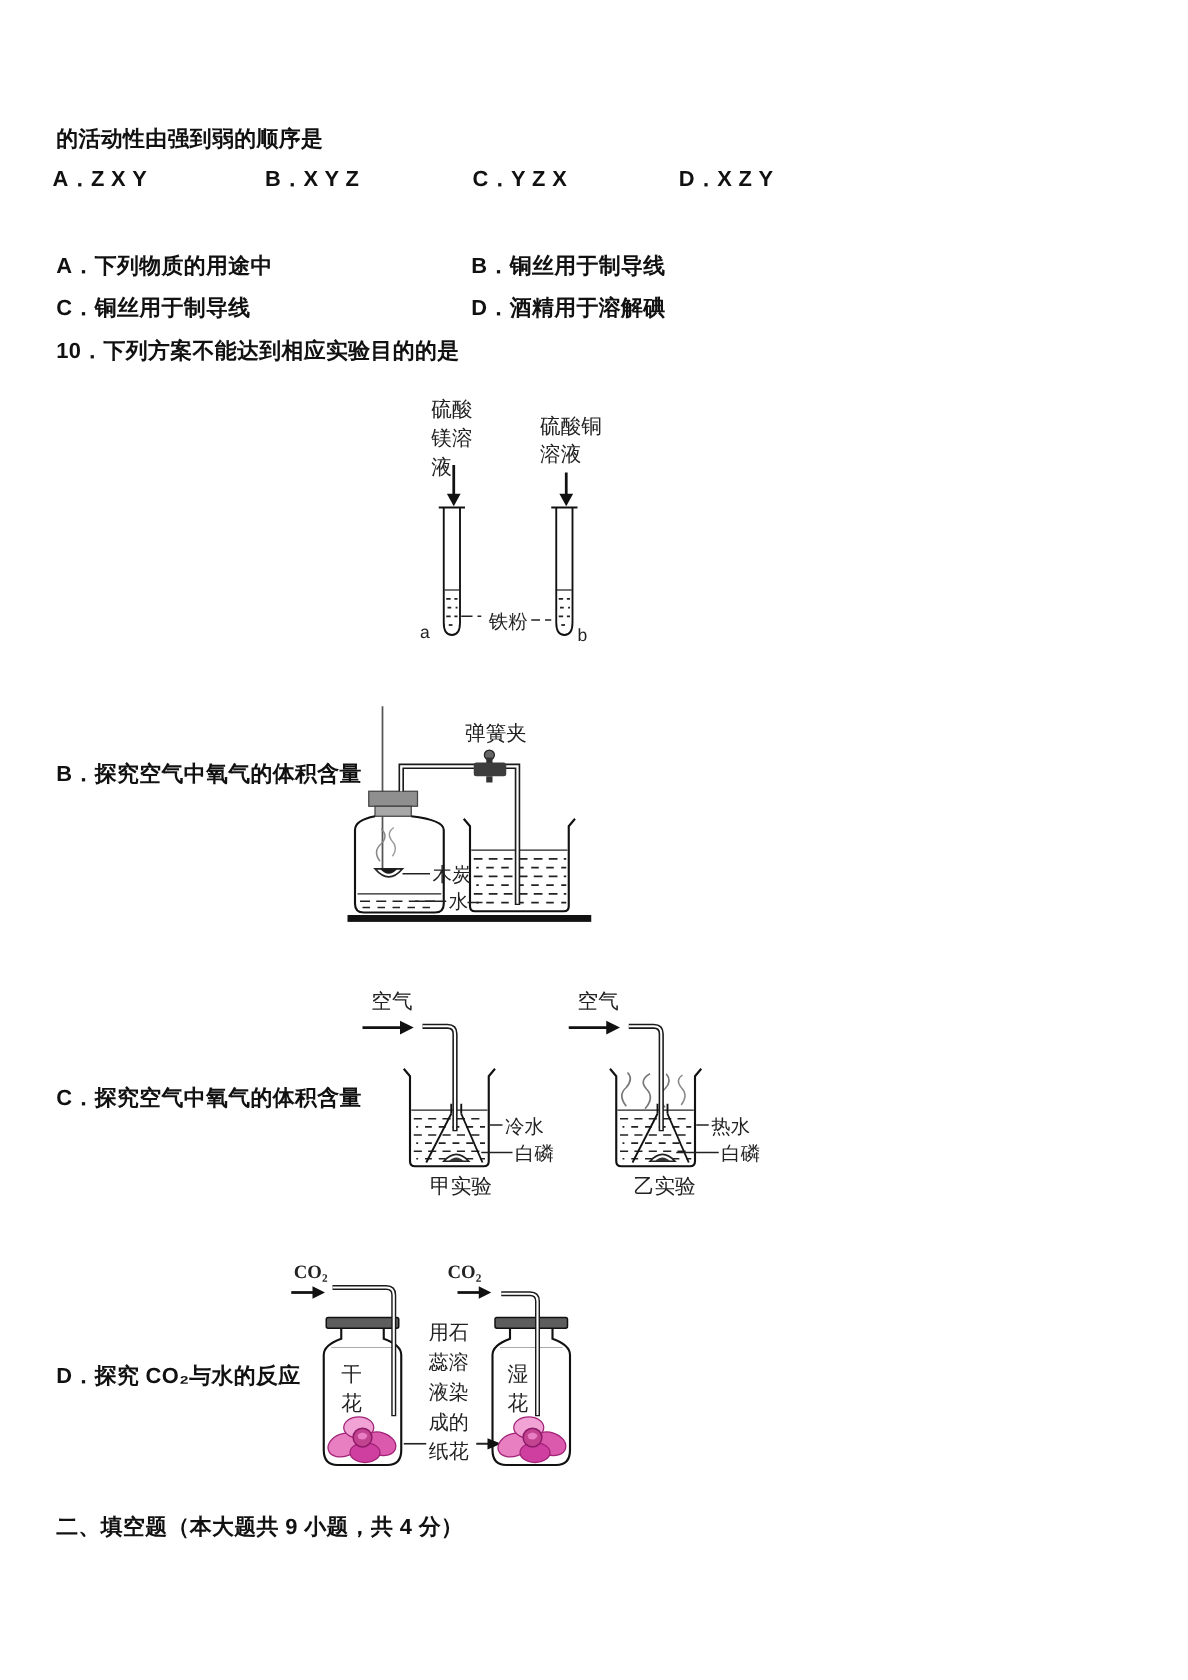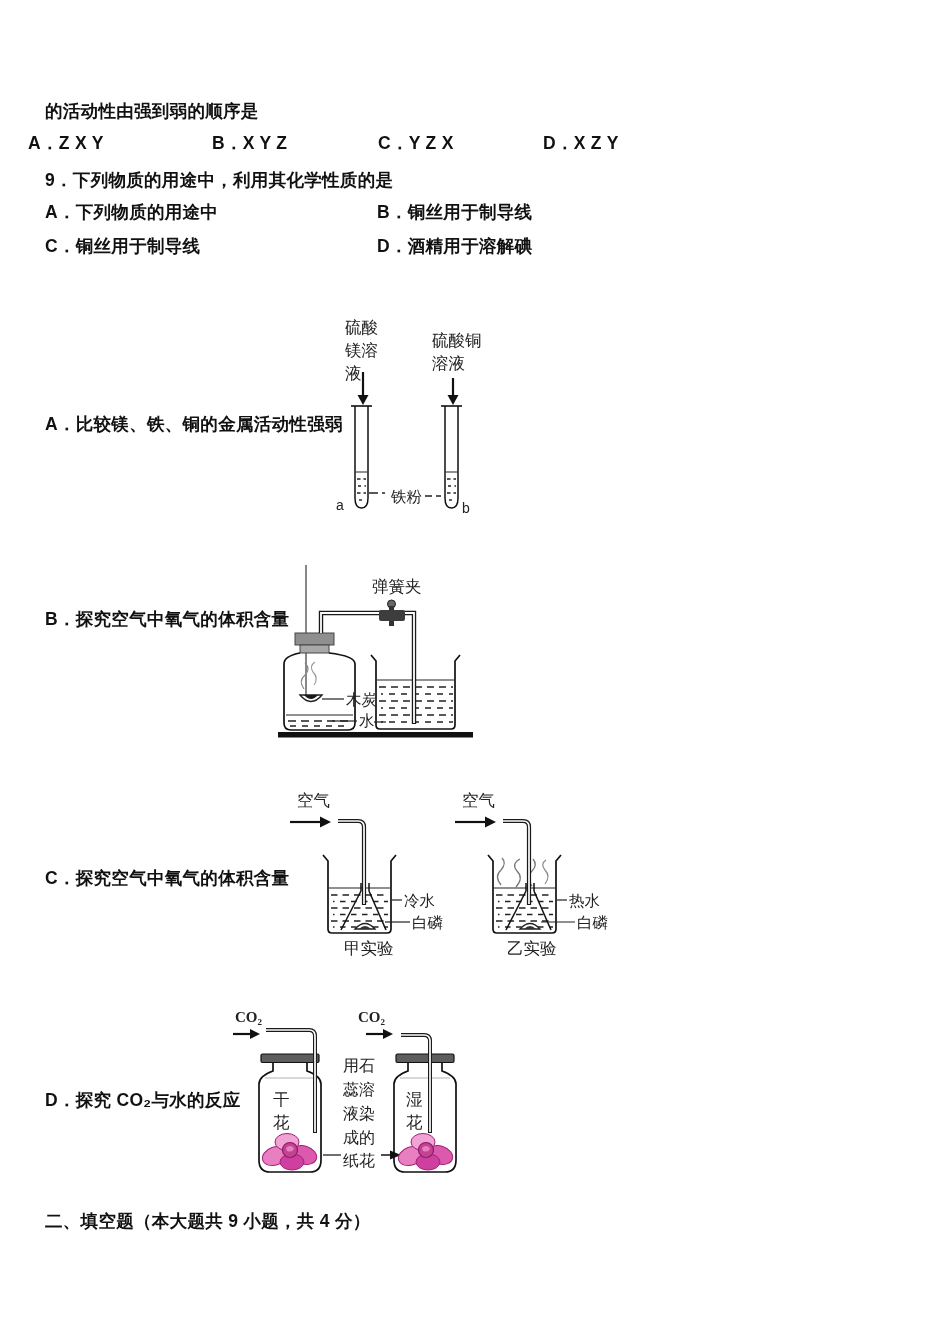--- a/index.html
+++ b/index.html
@@ -10,30 +10,29 @@
   svg{position:absolute;overflow:visible;}
   svg text{font-family:"Liberation Sans","DejaVu Sans",sans-serif;fill:#222;font-weight:400;}
   .serifTxt{font-family:"Liberation Serif","DejaVu Serif",serif;font-weight:600;}
 </style>
 </head>
 <body>
 
 <div id="page">
 
   <div class="tl" style="left:45px;top:102px">的活动性由强到弱的顺序是</div>
-  <div class="tl" style="left:28px;top:134px">A．Z X Y</div>
+  <div class="tl" style="left:42px;top:134px">A．Z X Y</div>
   <div class="tl" style="left:212px;top:134px">B．X Y Z</div>
   <div class="tl" style="left:378px;top:134px">C．Y Z X</div>
   <div class="tl" style="left:543px;top:134px">D．X Z Y</div>
-  <div class="tl" style="left:45px;top:171px">9．下列物质的用途中，利用其化学性质的是</div>
   <div class="tl" style="left:45px;top:203px">A．下列物质的用途中</div>
   <div class="tl" style="left:377px;top:203px">B．铜丝用于制导线</div>
   <div class="tl" style="left:45px;top:237px">C．铜丝用于制导线</div>
   <div class="tl" style="left:377px;top:237px">D．酒精用于溶解碘</div>
-  <div class="tl" style="left:45px;top:415px">A．比较镁、铁、铜的金属活动性强弱</div>
+  <div class="tl" style="left:45px;top:271px">10．下列方案不能达到相应实验目的的是</div>
   <div class="tl" style="left:45px;top:610px">B．探究空气中氧气的体积含量</div>
   <div class="tl" style="left:45px;top:869px">C．探究空气中氧气的体积含量</div>
   <div class="tl" style="left:45px;top:1091px">D．探究 CO₂与水的反应</div>
   <div class="tl" style="left:45px;top:1212px">二、填空题（本大题共 9 小题，共 4 分）</div>
 
   <svg style="left:330px;top:306px" width="160" height="212" viewBox="0 0 160 212">
     <text x="15" y="27" font-size="16.5">硫酸</text>
     <text x="15" y="50" font-size="16.5">镁溶</text>
     <text x="15" y="73" font-size="16.5">液</text>
     <text x="102" y="40" font-size="16.5">硫酸铜</text>

